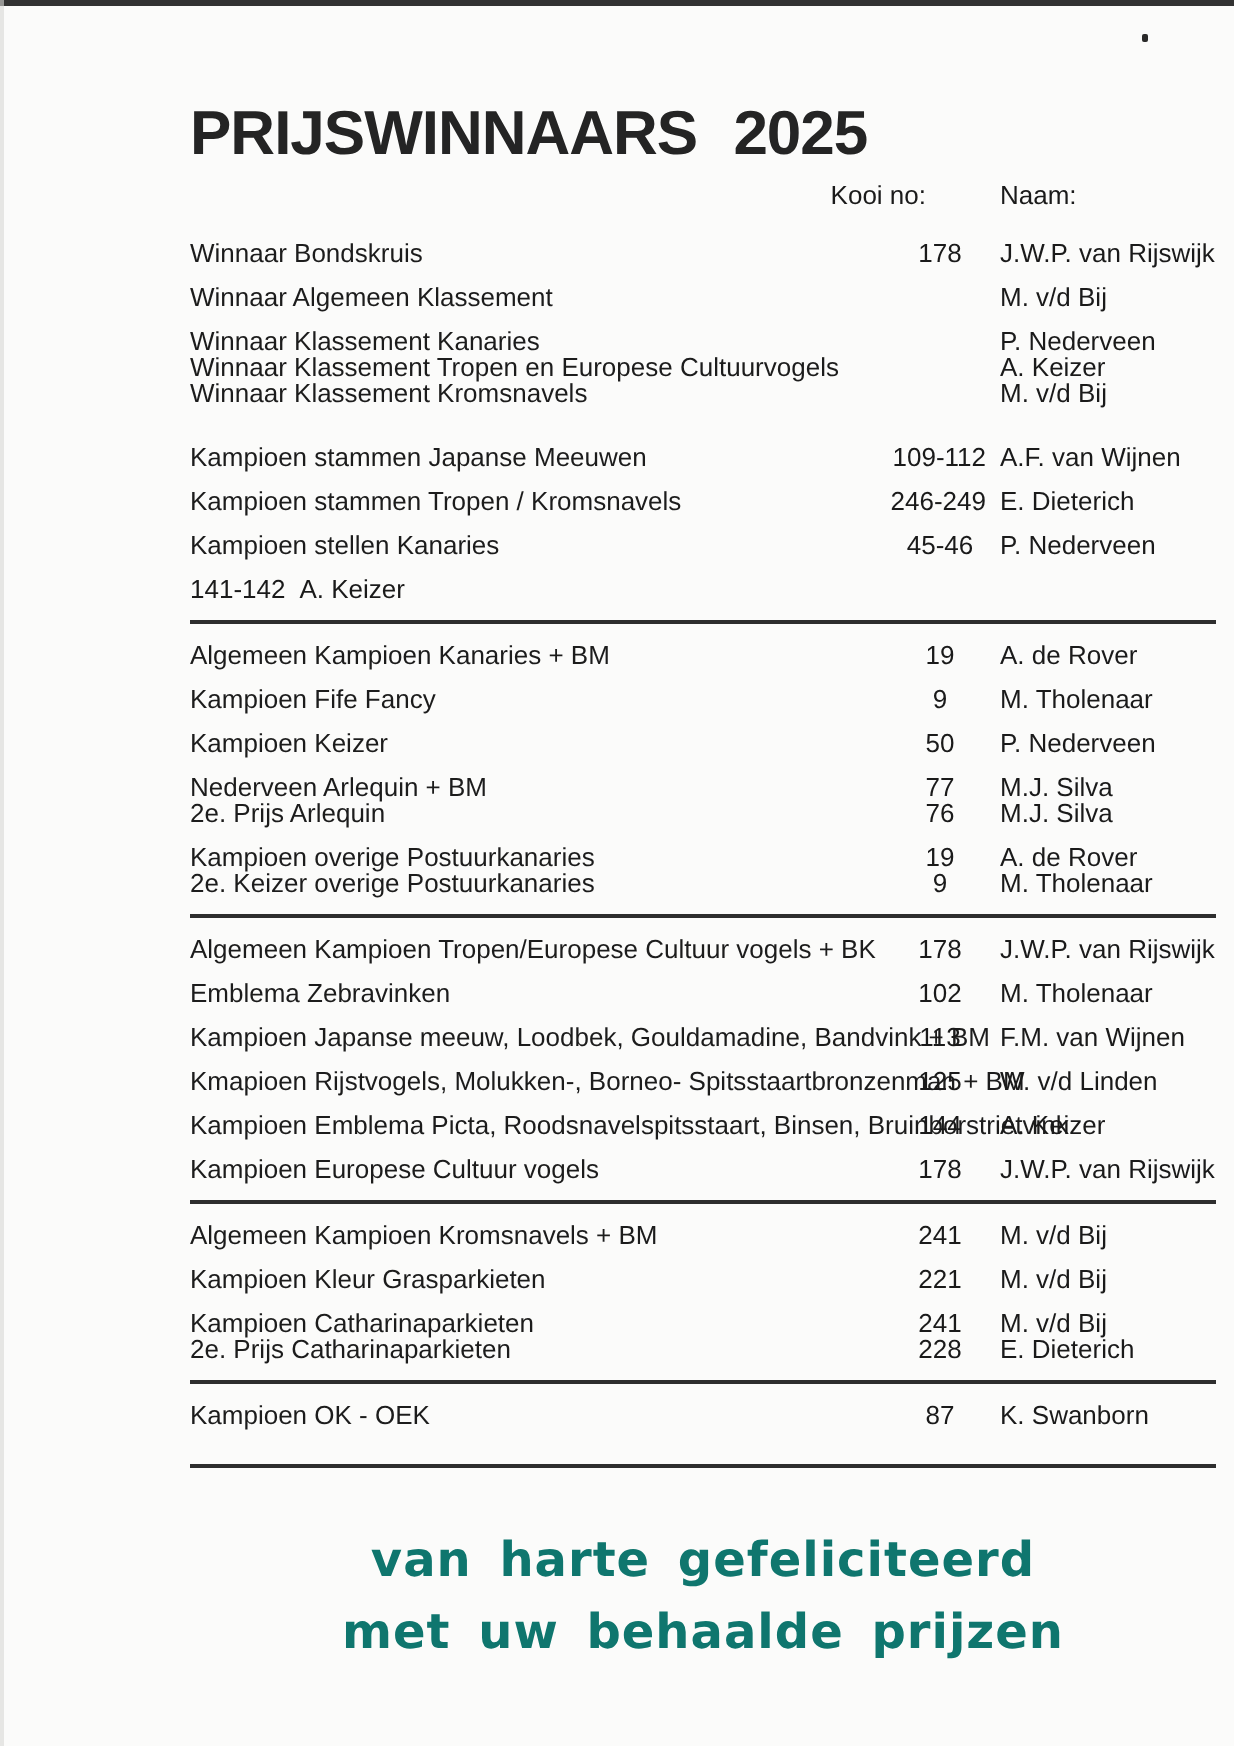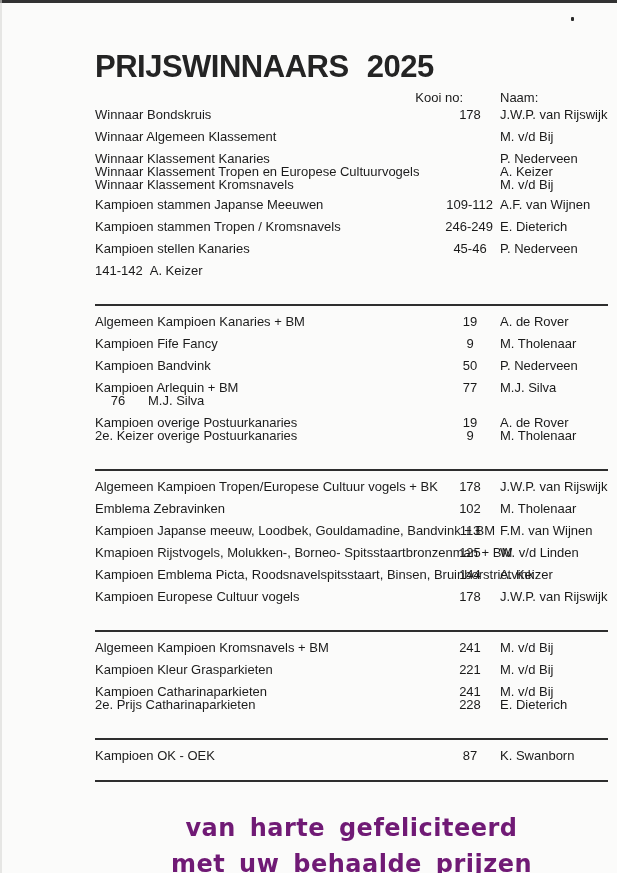--- a/index.html
+++ b/index.html
@@ -43,42 +43,42 @@
     font-size:13px;font-weight:400;line-height:13px;
     white-space:nowrap;
   }
   .cell.label{flex:1 1 auto;min-width:0;padding-right:4px;color:#1c1c1c;}
   .cell.kooi{flex:0 0 46px;text-align:center;}
   .cell.naam{flex:0 0 108px;padding-left:7px;}
   .col-header{margin-top:7px;}
   .col-header .kooi-h{flex:0 0 46px;margin-left:auto;text-align:center;}
   .col-header .naam-h{flex:0 0 108px;padding-left:37px;}
   .col-header .spacer{flex:1 1 auto;}
-  .section{margin-top:4px;padding-bottom:3px;}
+  .section{margin-top:16px;padding-bottom:3px;}
   .section.ruled{
     border-top:2px solid #2e2e2e;
-    margin-top:24px;padding-top:9px;
+    margin-top:6px;padding-top:9px;
   }
   .section.ruled-bottom{
     border-bottom:2px solid #2e2e2e;
     padding-bottom:18px;
   }
   .group{margin-bottom:9px;}
   .group:last-child{margin-bottom:0;}
   .footer-greeting{
     margin-top:28px;
     width:513px;
     text-align:center;
     font-family:"DejaVu Sans","Liberation Sans",sans-serif;
     font-size:24px;
     font-weight:700;
     letter-spacing:.5px;
     word-spacing:5px;
     line-height:36px;
-    color:#701a75;
+    color:#0f766e;
   }
 </style>
 </head>
 <body>
 
 <div class="scan-strip-top"></div>
 <div class="scan-edge-left"></div>
 <div class="scan-dot"></div>
 
 <div class="page-content">
@@ -166,32 +166,33 @@
           </div>
           <div class="group">
             <div class="row">
               <span class="cell label">Kampioen Fife Fancy</span>
               <span class="cell kooi">9</span>
               <span class="cell naam">M. Tholenaar</span>
             </div>
           </div>
           <div class="group">
             <div class="row">
-              <span class="cell label">Kampioen Bandvink</span>
+              <span class="cell label">Kampioen Keizer</span>
               <span class="cell kooi">50</span>
               <span class="cell naam">P. Nederveen</span>
             </div>
           </div>
           <div class="group">
             <div class="row">
-              <span class="cell label">Kampioen Arlequin + BM</span>
+              <span class="cell label">Nederveen Arlequin + BM</span>
               <span class="cell kooi">77</span>
               <span class="cell naam">M.J. Silva</span>
             </div>
             <div class="row">
+              <span class="cell label">2e. Prijs Arlequin</span>
               <span class="cell kooi">76</span>
               <span class="cell naam">M.J. Silva</span>
             </div>
           </div>
           <div class="group">
             <div class="row">
               <span class="cell label">Kampioen overige Postuurkanaries</span>
               <span class="cell kooi">19</span>
               <span class="cell naam">A. de Rover</span>
             </div>

